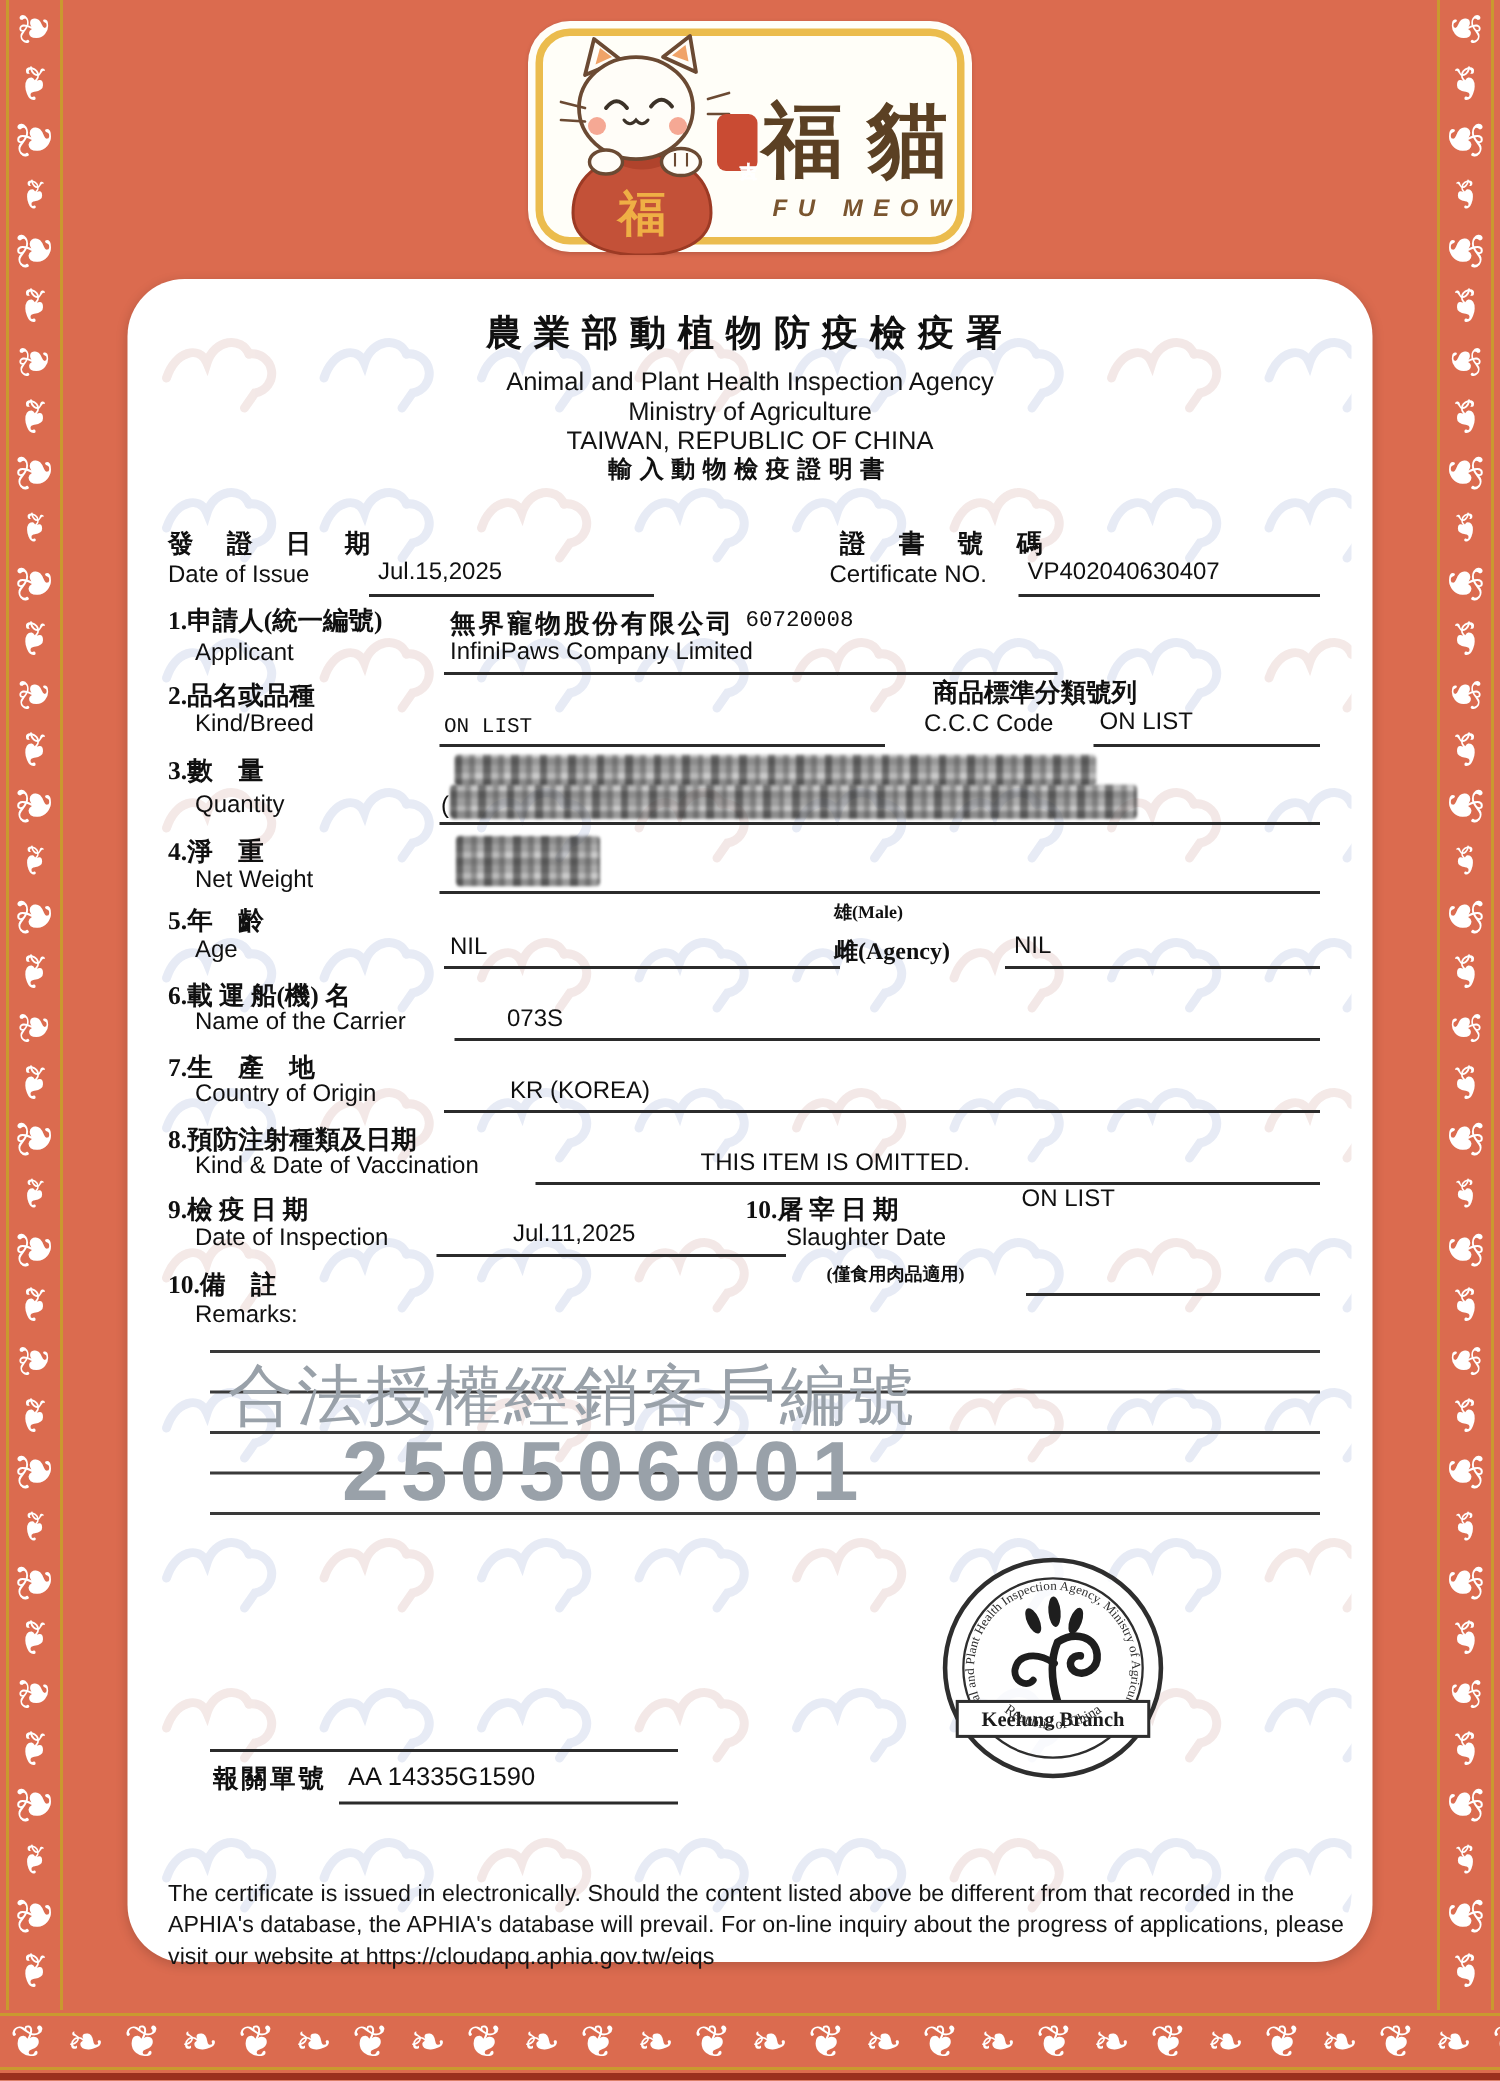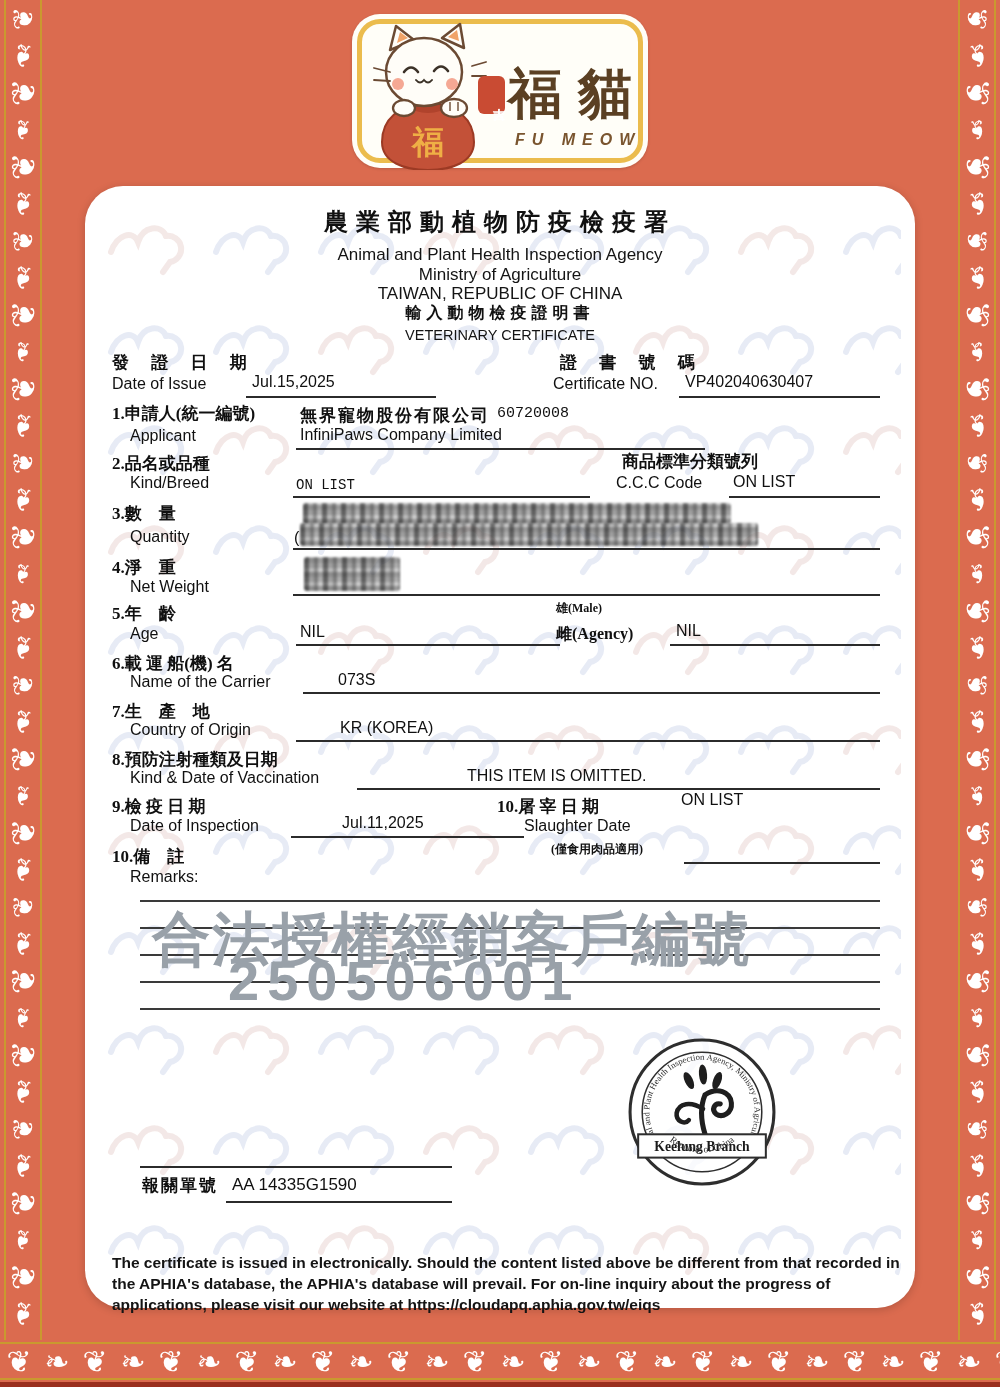--- a/index.html
+++ b/index.html
@@ -39,24 +39,24 @@
   .en{font-size:16px;color:#101010;}
   .val{font-size:16px;color:#101010;}
   .mono{font-family:"Liberation Mono",monospace;}
   .uline{height:2px;background:#2B2B2B;}
   .thin{height:1.5px;}
   .ctr{text-align:center;width:830px;left:85px;}
   .redact{background-image:
      repeating-linear-gradient(90deg, rgba(45,45,45,.60) 0 5px, rgba(130,130,130,.38) 5px 10px, rgba(85,85,85,.55) 10px 14px, rgba(165,165,165,.32) 14px 19px),
      repeating-linear-gradient(0deg, rgba(60,60,60,.55) 0 5px, rgba(150,150,150,.35) 5px 9px, rgba(95,95,95,.5) 9px 14px);
      filter:blur(1px);border-radius:3px;}
-  .grayline1{font-weight:bold;font-size:58px;color:#99A1A9;letter-spacing:2px;}
+  .grayline1{font-weight:normal;font-size:44px;color:#99A1A9;letter-spacing:2px;}
   .grayline2{font-weight:bold;font-size:56px;color:#99A1A9;letter-spacing:8px;}
   .rline{height:2px;background:#3A3A3A;left:140px;width:740px;}
-  #footer-en{font-weight:bold;font-size:15.5px;line-height:21px;width:800px;color:#141414;}
+  #footer-en{font-weight:normal;font-size:15.5px;line-height:21px;width:800px;color:#141414;}
   .zhpara{font-family:"Liberation Serif",serif;font-weight:bold;font-size:17px;color:#141414;}
 </style>
 </head>
 <body>
 
 <div id="page">
 
   <div id="border-left" class="abs vborder">
       <span class="bmotif" style="transform: rotate(-90deg) scale(0.85);">❦</span>
       <span class="bmotif" style="transform: rotate(90deg) scale(1);">❧</span>
@@ -705,21 +705,20 @@
       </div>
   </div>
 
   <div id="content">
 
     <div class="abs ctr zh" style="top:206px;font-size:24px;letter-spacing:8px;font-weight:600">農業部動植物防疫檢疫署</div>
     <div class="abs ctr" style="top:265px;font-size:17px">Ministry of Agriculture</div>
     <div class="abs ctr" style="top:245px;font-size:17px">Animal and Plant Health Inspection Agency</div>
     <div class="abs ctr" style="top:284px;font-size:17px">TAIWAN, REPUBLIC OF CHINA</div>
     <div class="abs ctr zh" style="top:303px;font-size:16px;letter-spacing:5px;font-weight:600">輸入動物檢疫證明書</div>
-    <div class="abs ctr" style="top:327px;font-size:14.5px">VETERINARY CERTIFICATE</div>
 
     <div class="abs zh lbl" style="left:112px;top:351px;letter-spacing:9px">發 證 日 期</div>
     <div class="abs zh lbl" style="left:560px;top:351px;letter-spacing:9px">證 書 號 碼</div>
     <div class="abs en" style="left:112px;top:375px">Date of Issue</div>
     <div class="abs val" style="left:252px;top:373px">Jul.15,2025</div>
     <div class="abs uline" style="left:246px;top:396px;width:190px"></div>
     <div class="abs en" style="left:553px;top:375px">Certificate NO.</div>
     <div class="abs val" style="left:685px;top:373px">VP402040630407</div>
     <div class="abs uline" style="left:679px;top:396px;width:201px"></div>
 

